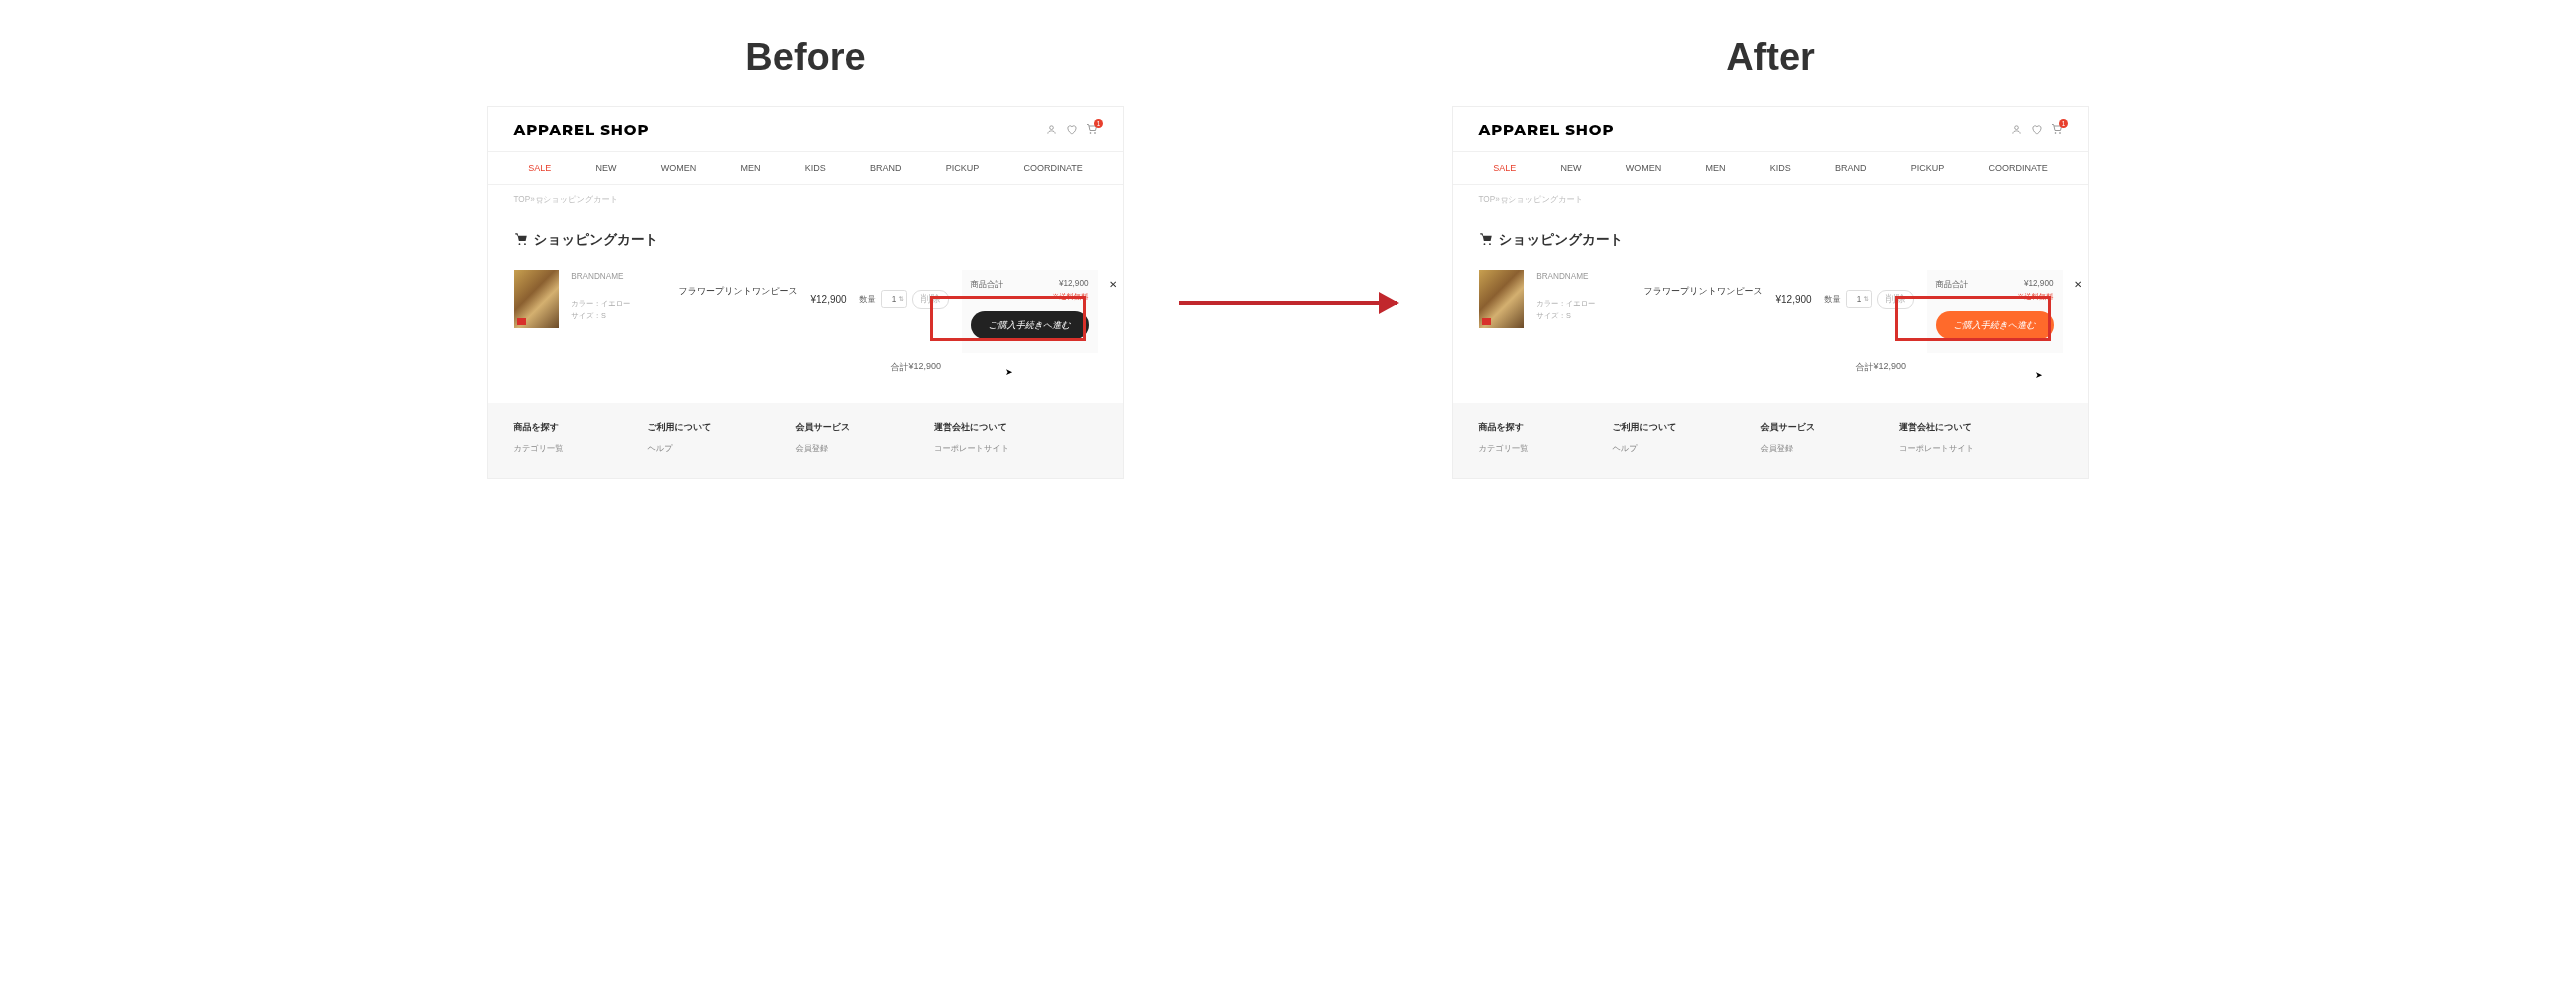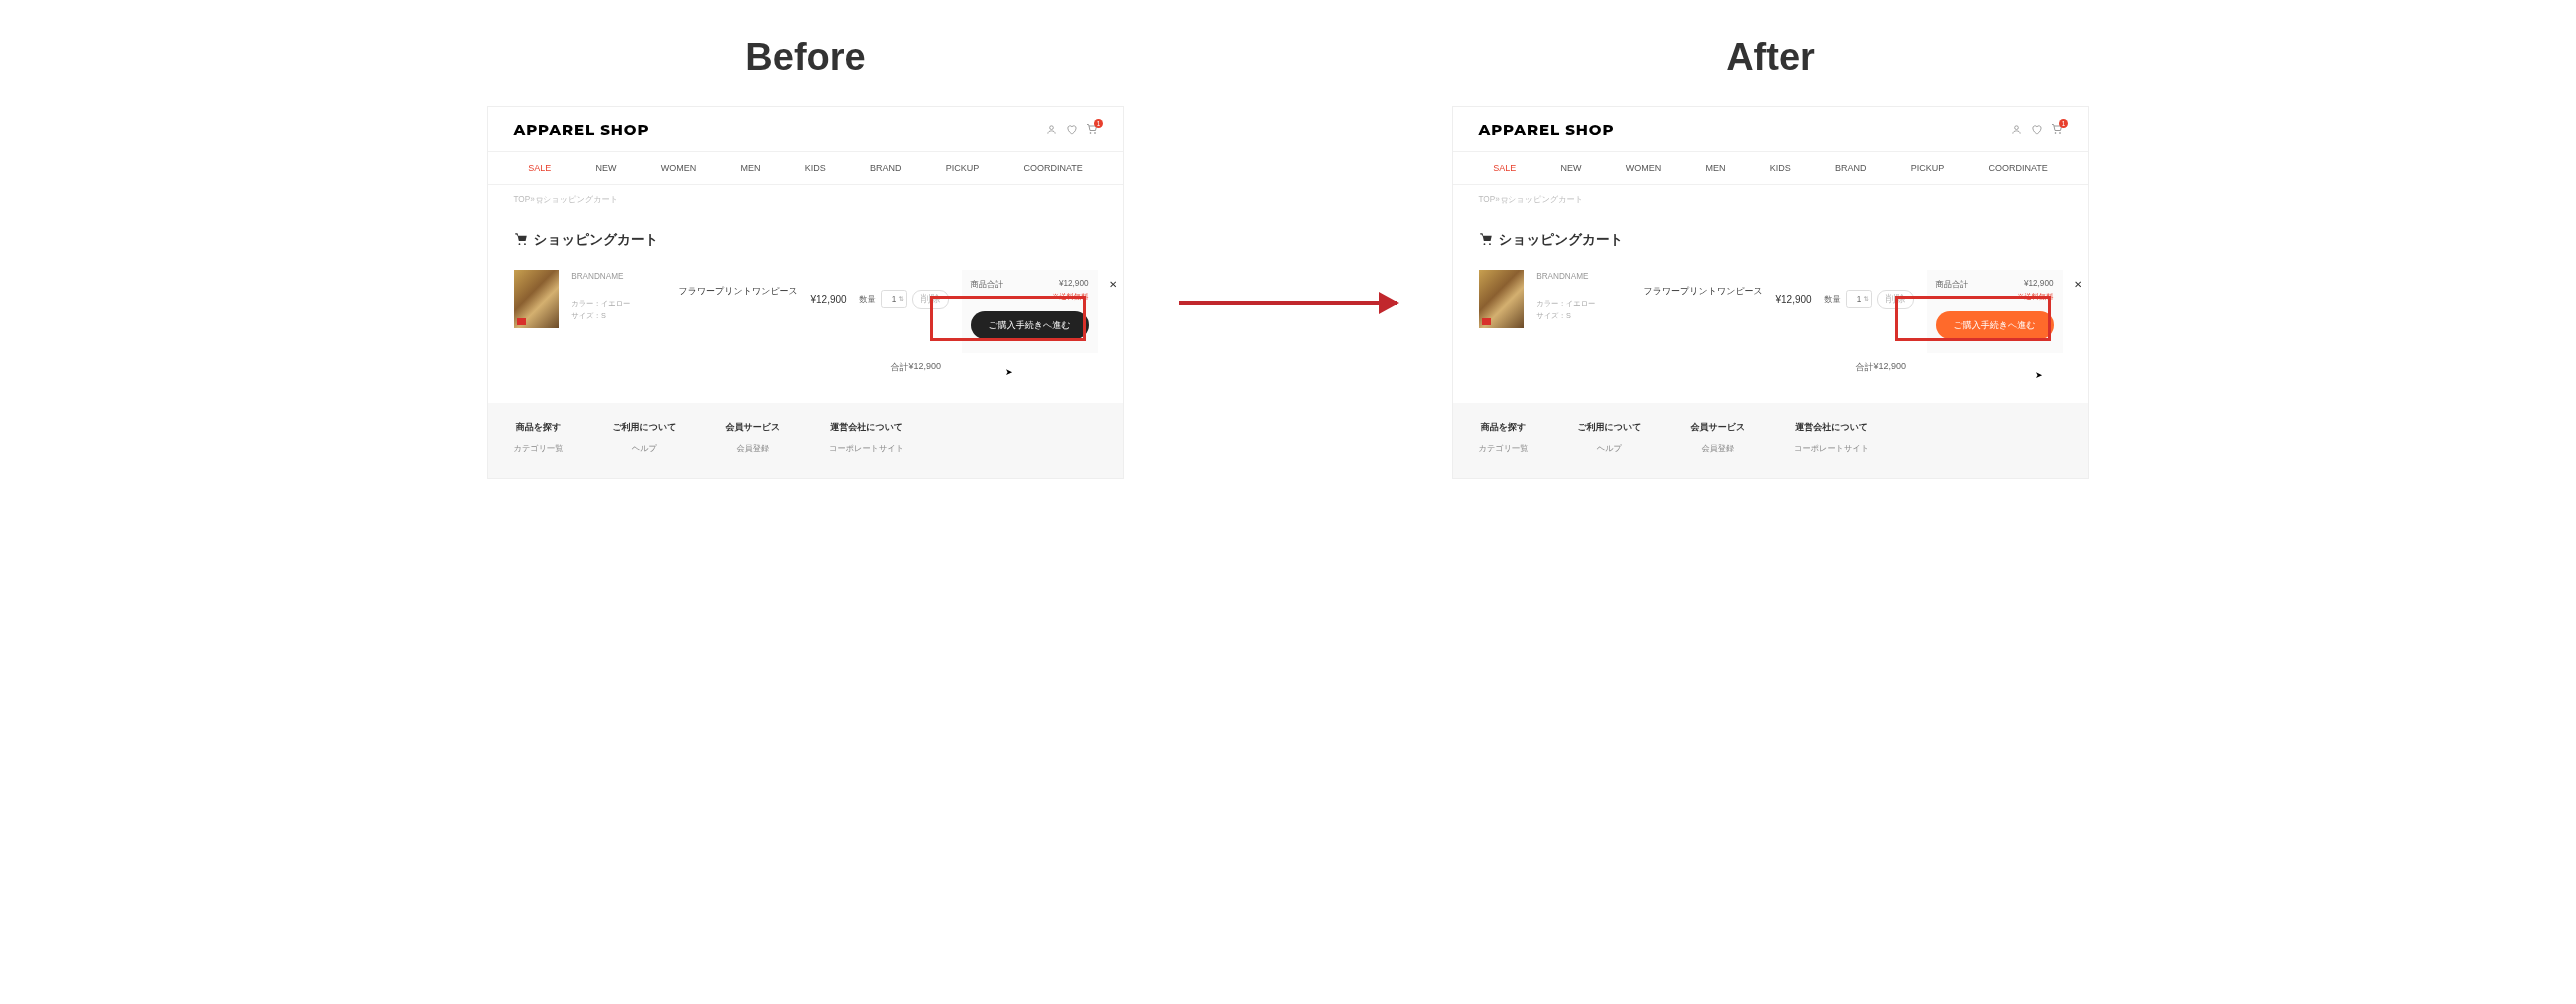--- a/index.html
+++ b/index.html
@@ -27,27 +27,27 @@
 .item-meta { color: #aaa; font-size: 7.3px; }
 .item-price-col { font-size: 10px; color: #333; align-self: center; }
 .qty-col { display: flex; align-items: center; gap: 5.5px; font-size: 8.2px; color: #666; align-self: center; }
 .qty-input { width: 25.5px; height: 18px; border: 0.9px solid #ddd; border-radius: 2.7px; text-align: center; font-size: 8.2px; display: flex; align-items: center; justify-content: center; position: relative; }
 .qty-input::after { content: "⇅"; position: absolute; right: 1.8px; font-size: 6.4px; color: #aaa; }
 .del-btn { font-size: 10px; color: #bbb; border: 0.9px solid #ddd; border-radius: 9px; padding: 1.8px 7.3px; }
 .summary-box { width: 136px; background: #fafafa; padding: 9px 9px 14.6px; position: relative; }
 .summary-row { display: flex; justify-content: space-between; font-size: 8.2px; color: #666; margin-bottom: 1.8px; }
 .summary-val { text-align: right; }
 .free-ship { color: #e8402d; font-size: 7.3px; text-align: right; }
-.checkout-btn { margin-top: 9px; width: 100%; padding: 7.3px 0; border-radius: 18px; font-size: 9px; text-align: center; color: #fff; border: none; }
+.checkout-btn { margin-top: 9px; width: 100%; padding: 7.3px 0; border-radius: 18px; font-size: 9px; text-align: center; color: #fff; border: none; font-style: italic; }
 .checkout-btn.dark { background: #222; }
 .checkout-btn.orange { background: #ff6a2b; }
 .highlight-box { border: 3.6px solid #d8302a; position: absolute; pointer-events: none; }
 .totals-line { display: flex; justify-content: flex-end; padding: 7.3px 182px 7.3px 25.5px; font-size: 9px; color: #666; }
 .close-x { position: absolute; right: -20px; top: 9px; font-size: 10px; color: #333; }
-.footer { background: #f7f7f7; padding: 18px 25.5px 24px; margin-top: 22px; display: flex; gap: 49px; font-size: 9px; text-align: center; }
+.footer { background: #f7f7f7; padding: 18px 25.5px 24px; margin-top: 22px; display: flex; gap: 84px; font-size: 9px; }
 .footer-col h4 { font-size: 9px; font-weight: 700; color: #333; margin-bottom: 9px; }
 .footer-col div { color: #888; font-size: 8.2px; }
 .cursor { position: absolute; font-size: 9px; color: #000; }
 .arrow-wrap { align-self: center; margin-top: 91px; }
 .arrow-line { width: 218px; height: 3.6px; background: #c1272d; position: relative; }
 .arrow-head { position: absolute; right: -1.8px; top: -9px; width: 0; height: 0; border-left: 20px solid #c1272d; border-top: 11px solid transparent; border-bottom: 11px solid transparent; }
 .cart-area { position: relative; }
 svg { display: block; }
 </style>
 </head>

